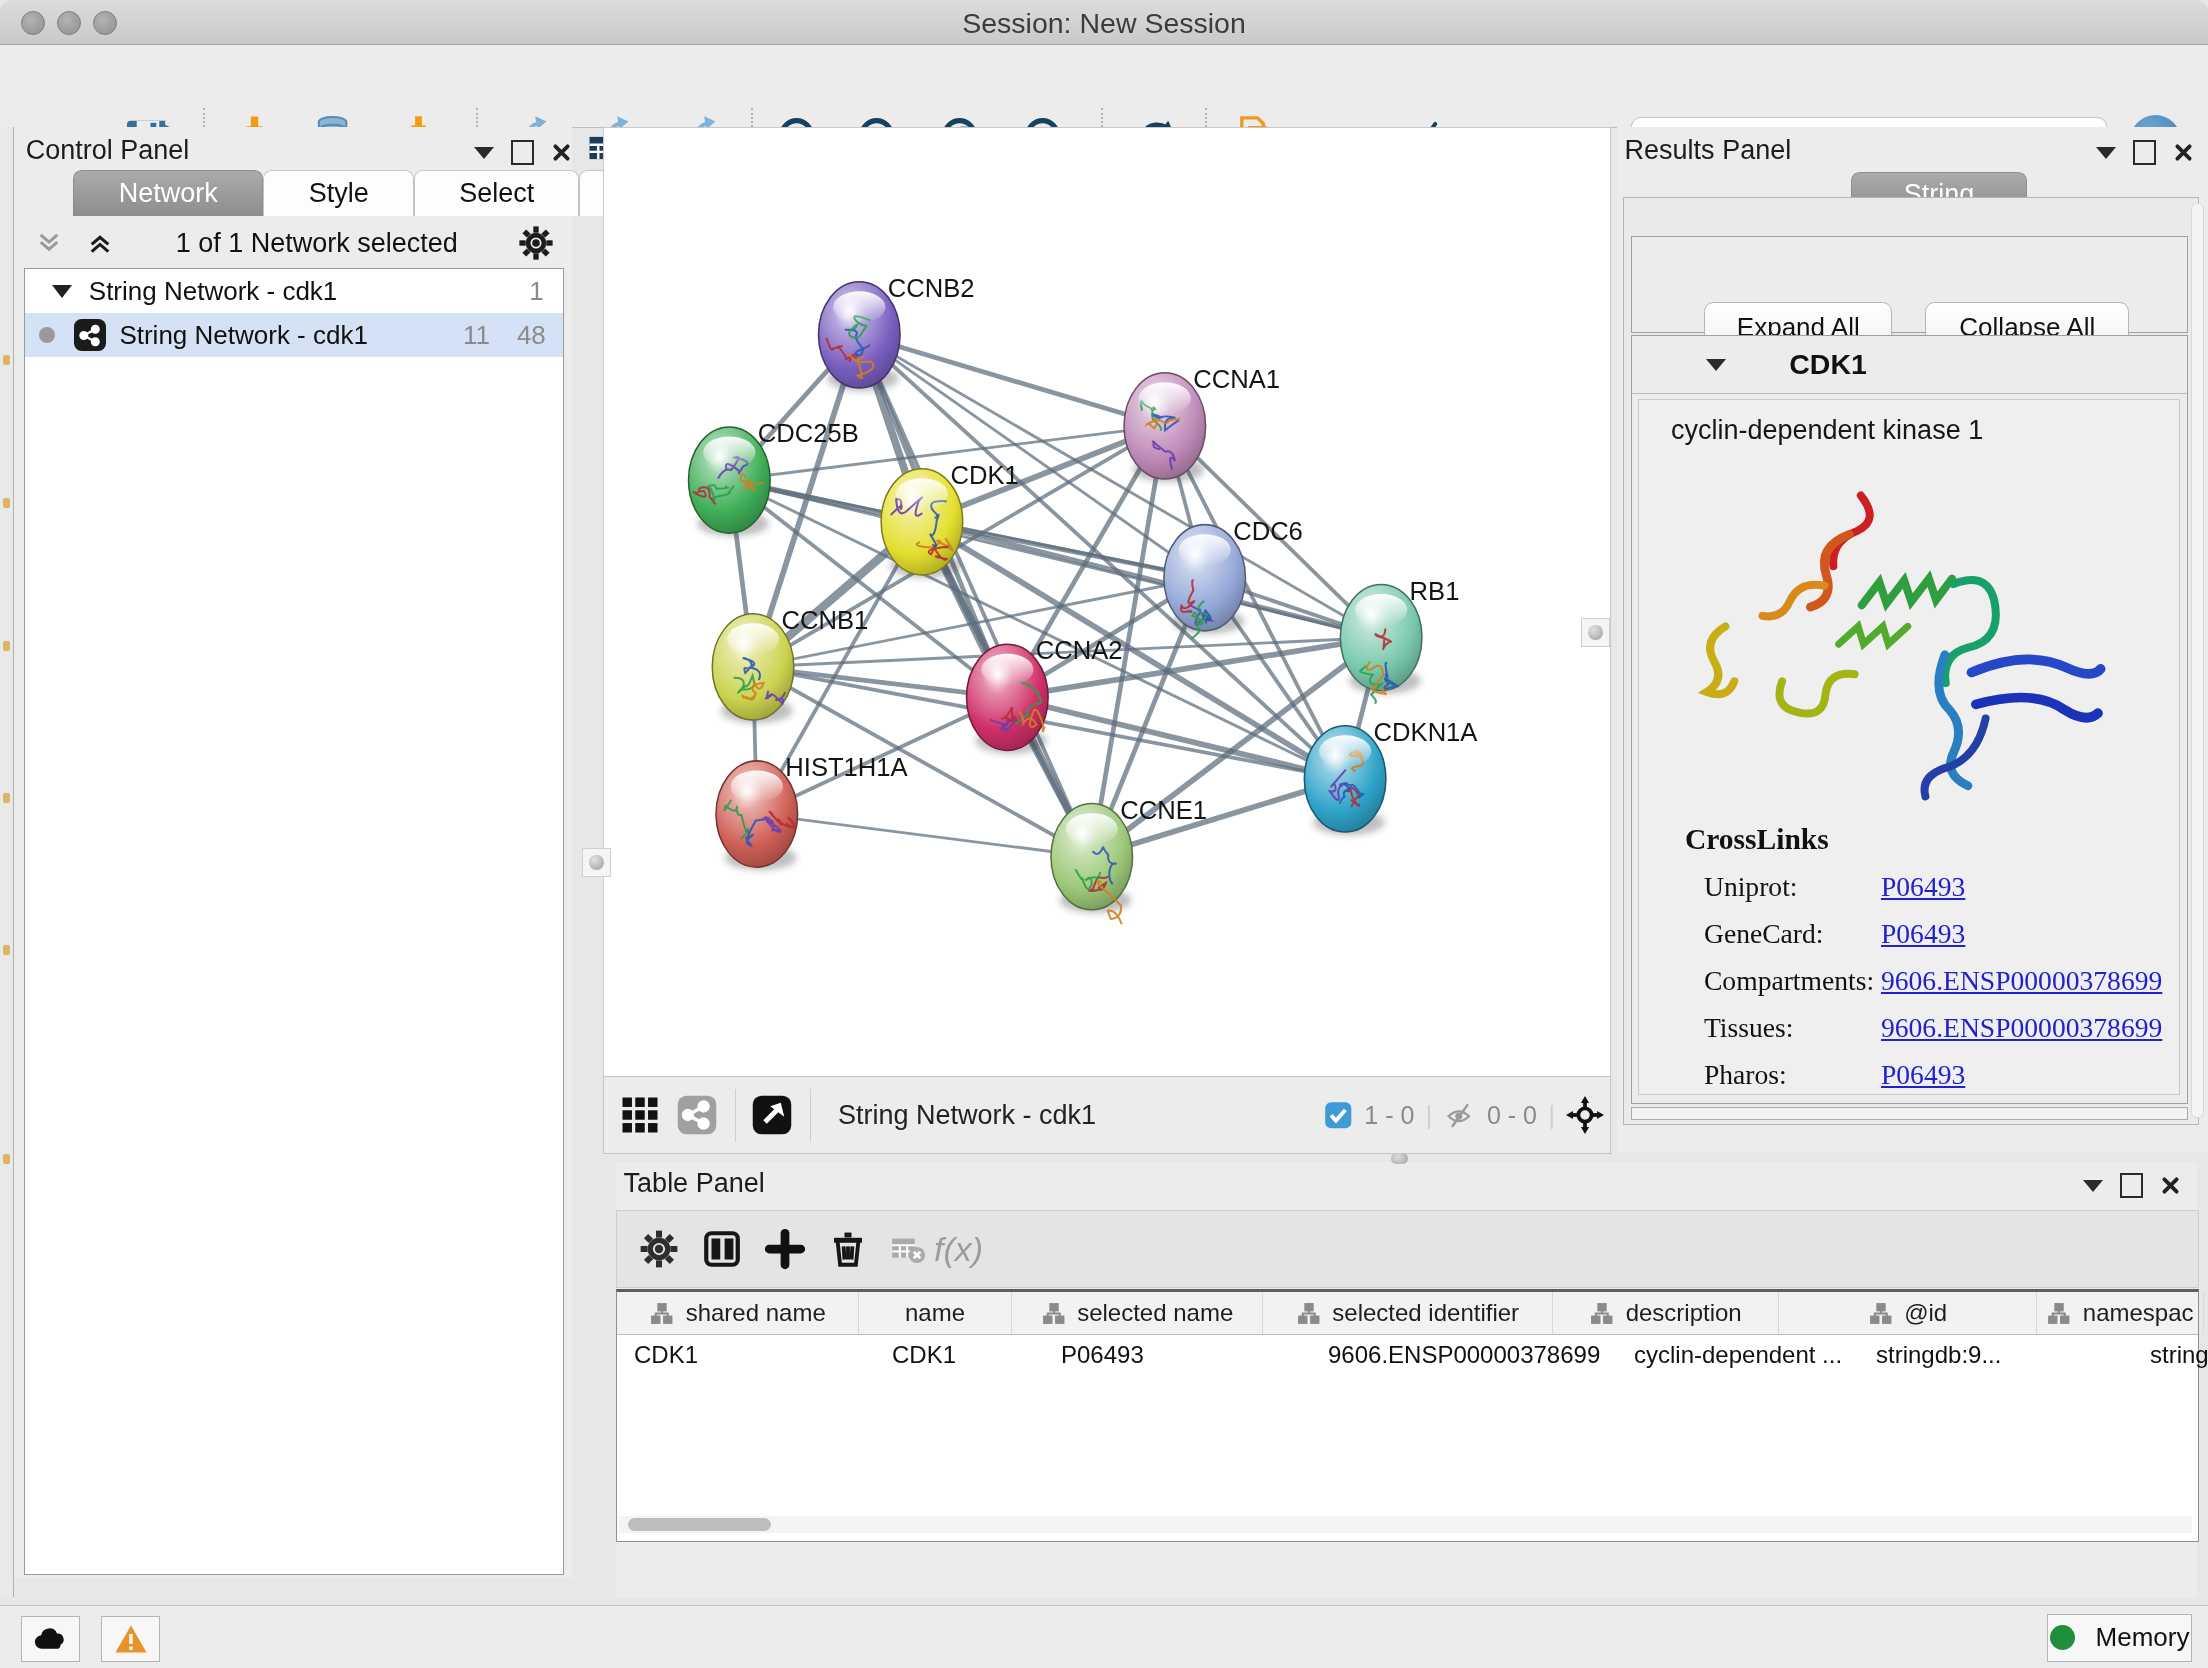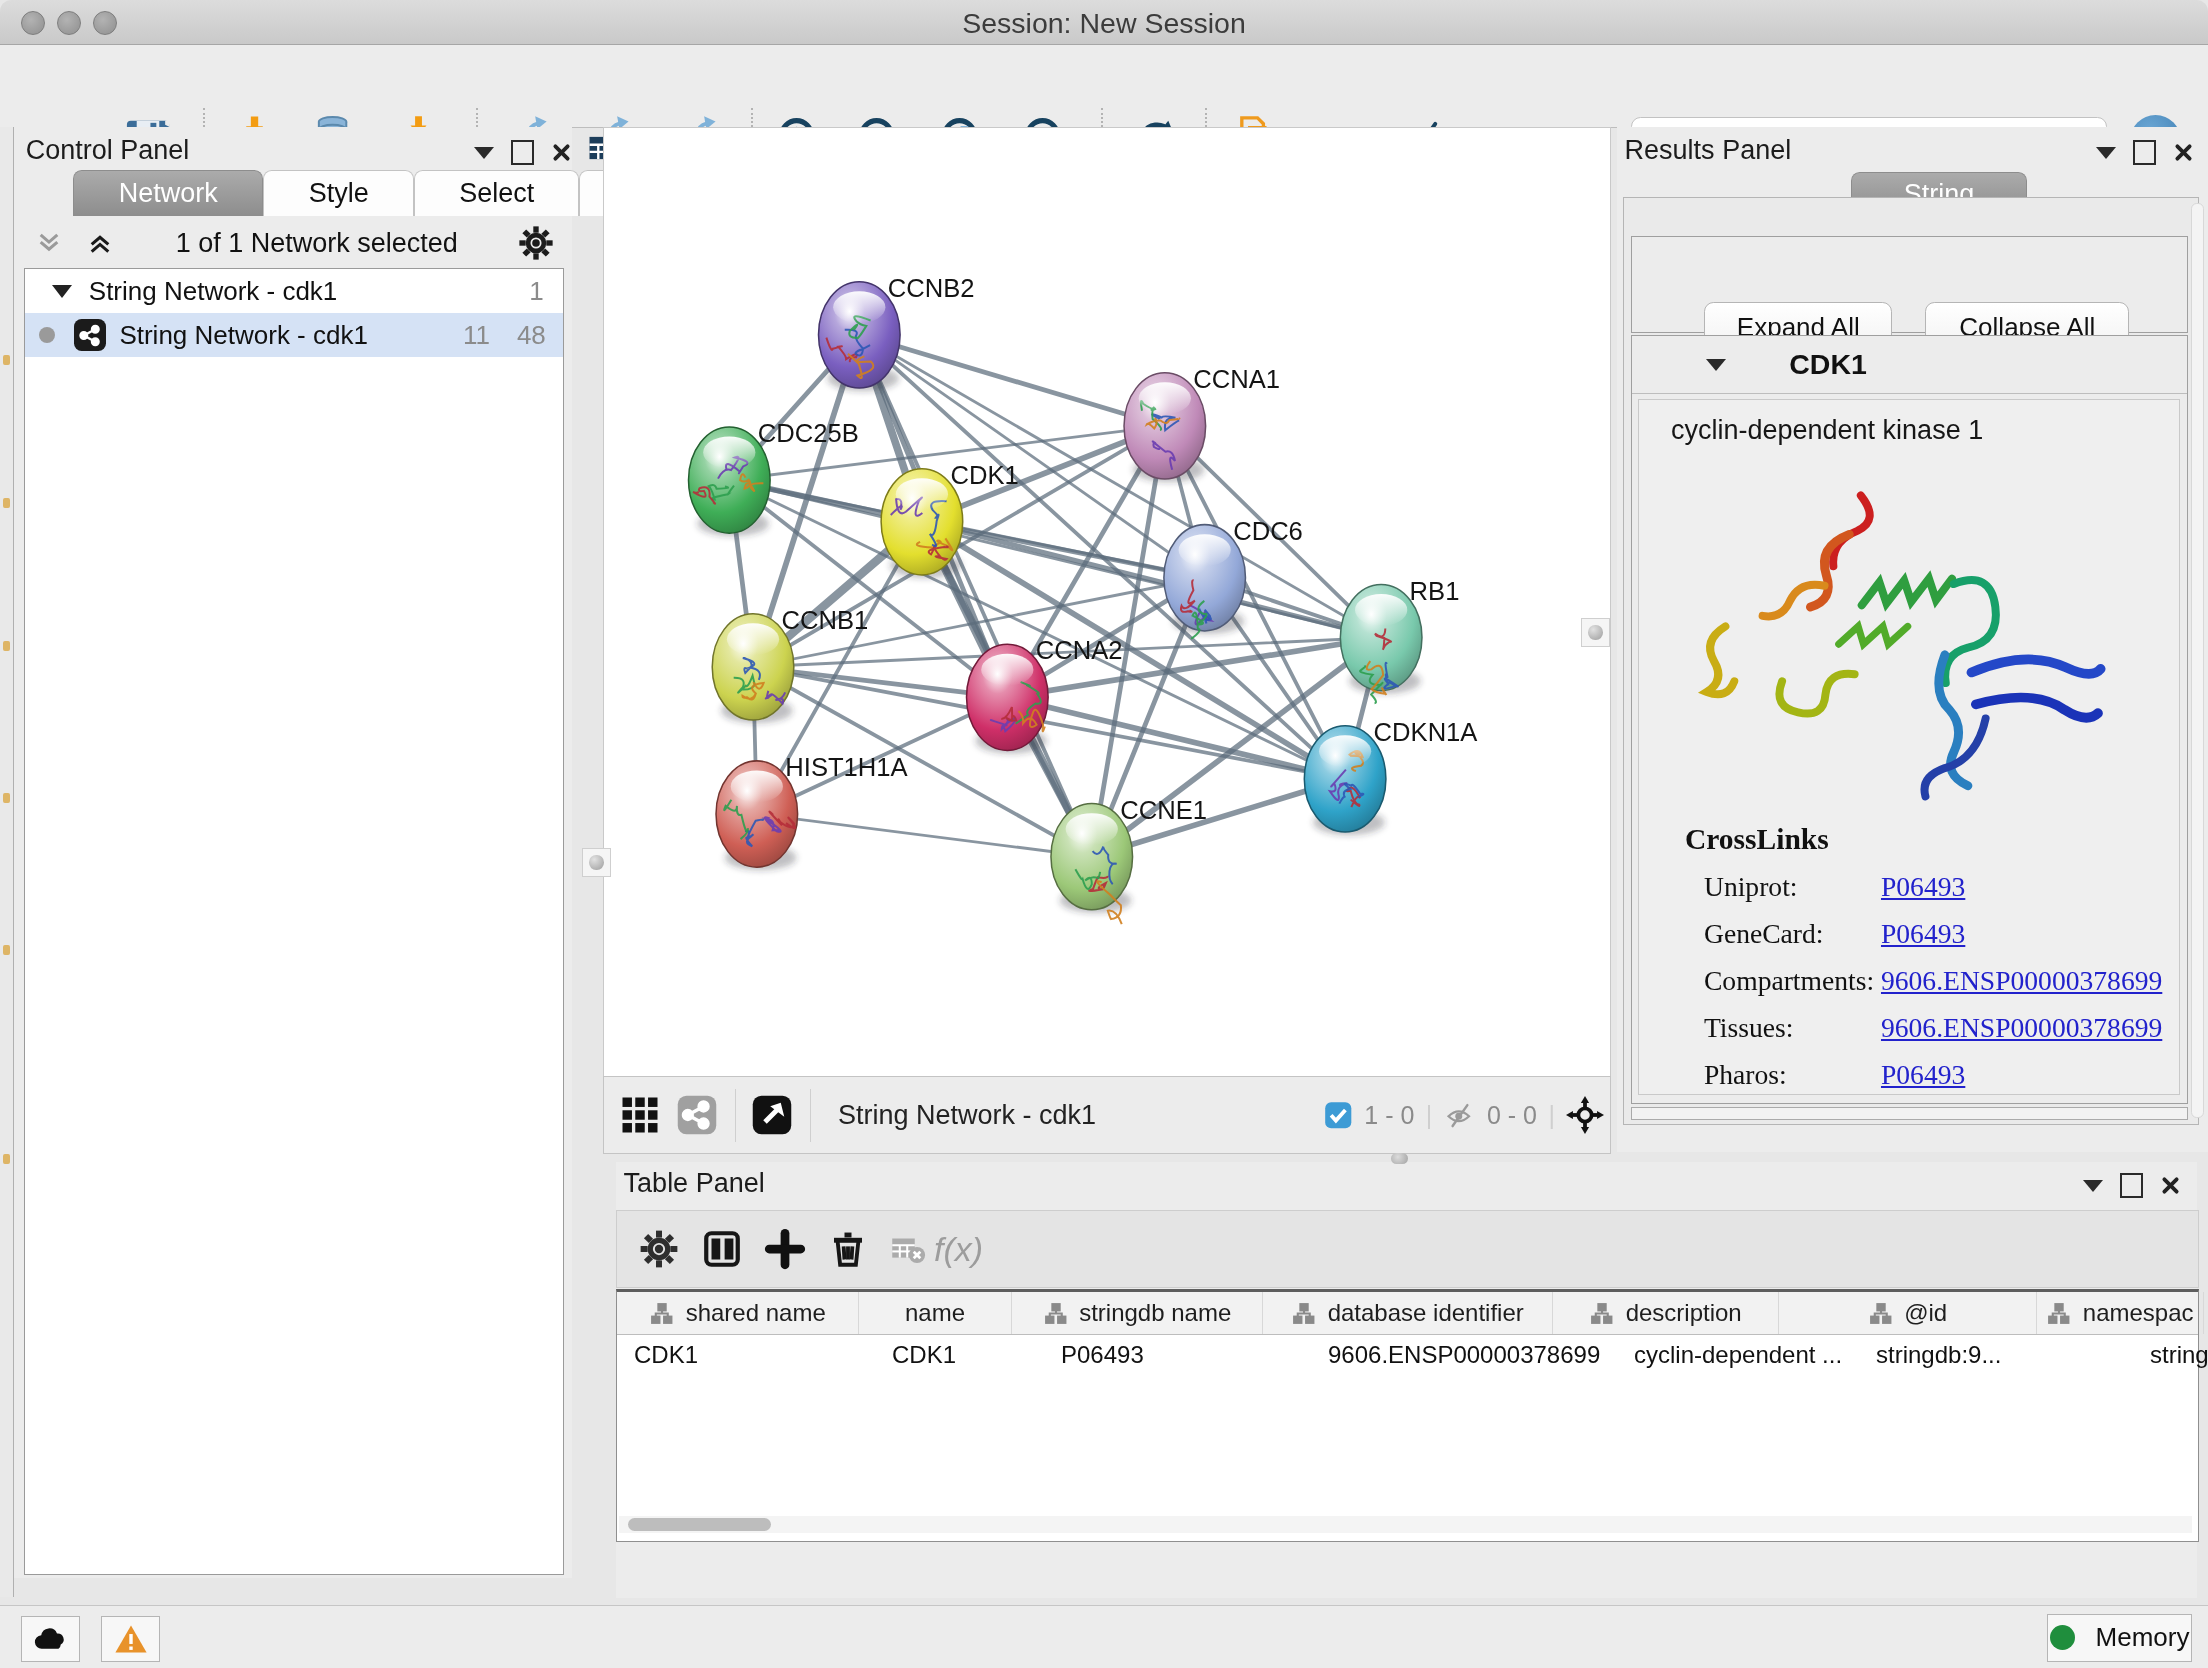--- a/index.html
+++ b/index.html
@@ -908,27 +908,27 @@
             </svg>
             <span>shared name</span>
           </div>
           <div class="th" style="width: 152px;">
             <span>name</span>
           </div>
           <div class="th" style="width: 250px;">
             <svg viewBox="0 0 24 24" class="tree-ic">
               <use href="#sym-tree" width="24" height="24"></use>
             </svg>
-            <span>stringdb name</span>
+            <span>selected name</span>
           </div>
           <div class="th" style="width: 289px;">
             <svg viewBox="0 0 24 24" class="tree-ic">
               <use href="#sym-tree" width="24" height="24"></use>
             </svg>
-            <span>database identifier</span>
+            <span>selected identifier</span>
           </div>
           <div class="th" style="width: 225px;">
             <svg viewBox="0 0 24 24" class="tree-ic">
               <use href="#sym-tree" width="24" height="24"></use>
             </svg>
             <span>description</span>
           </div>
           <div class="th" style="width: 257px;">
             <svg viewBox="0 0 24 24" class="tree-ic">
               <use href="#sym-tree" width="24" height="24"></use>

